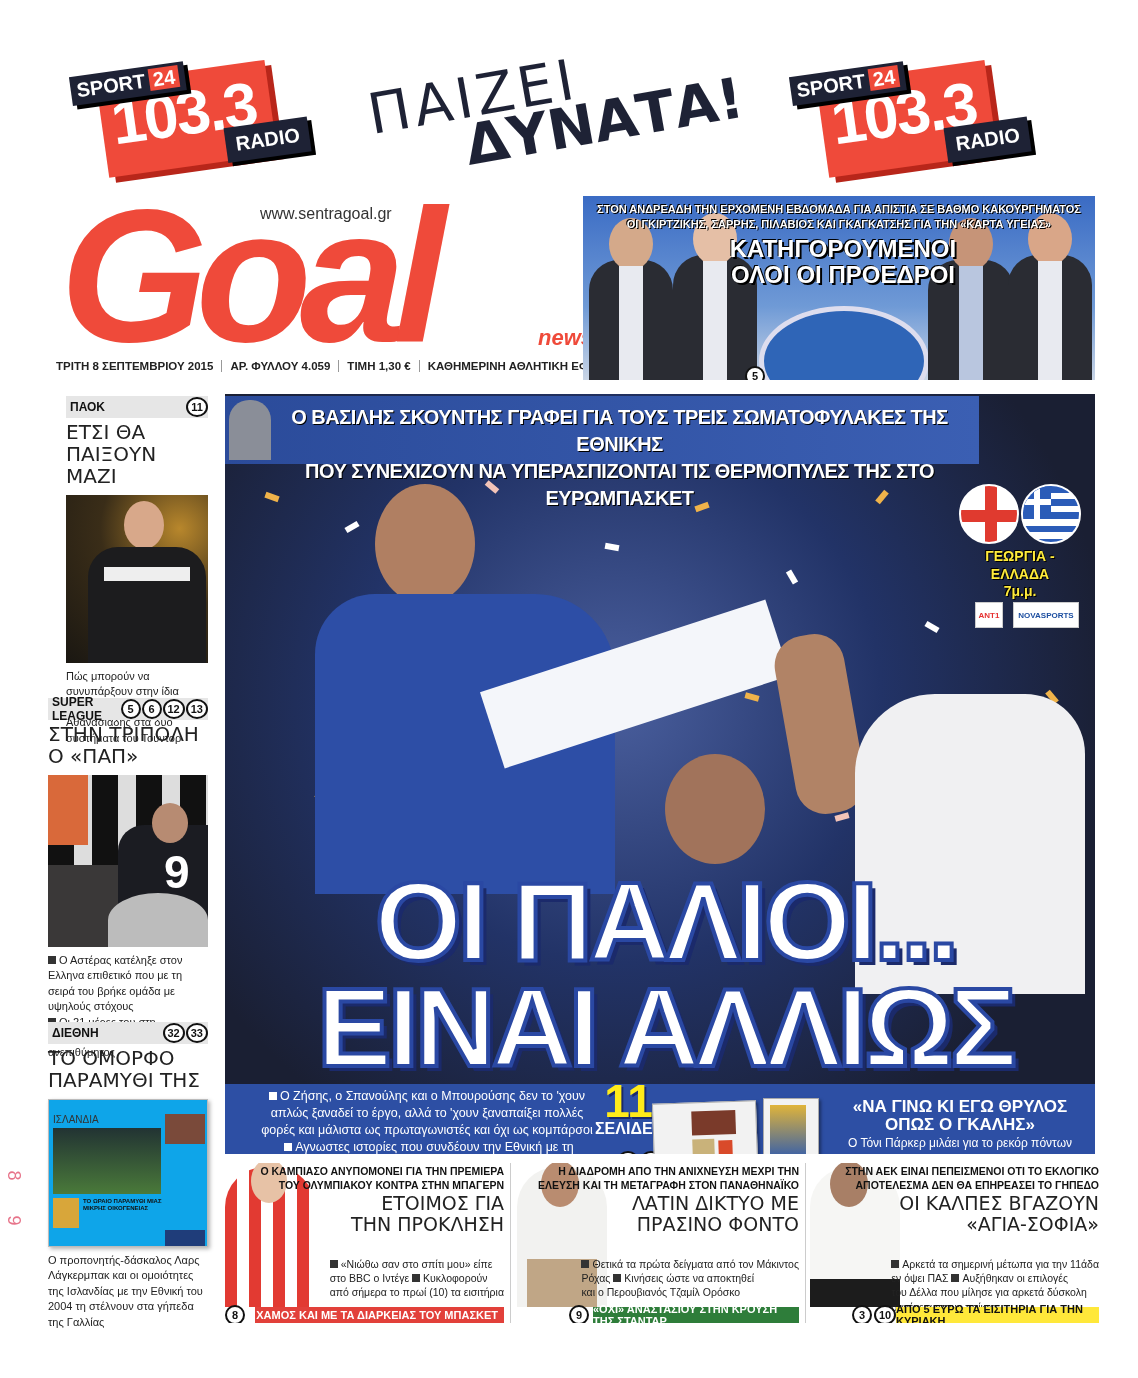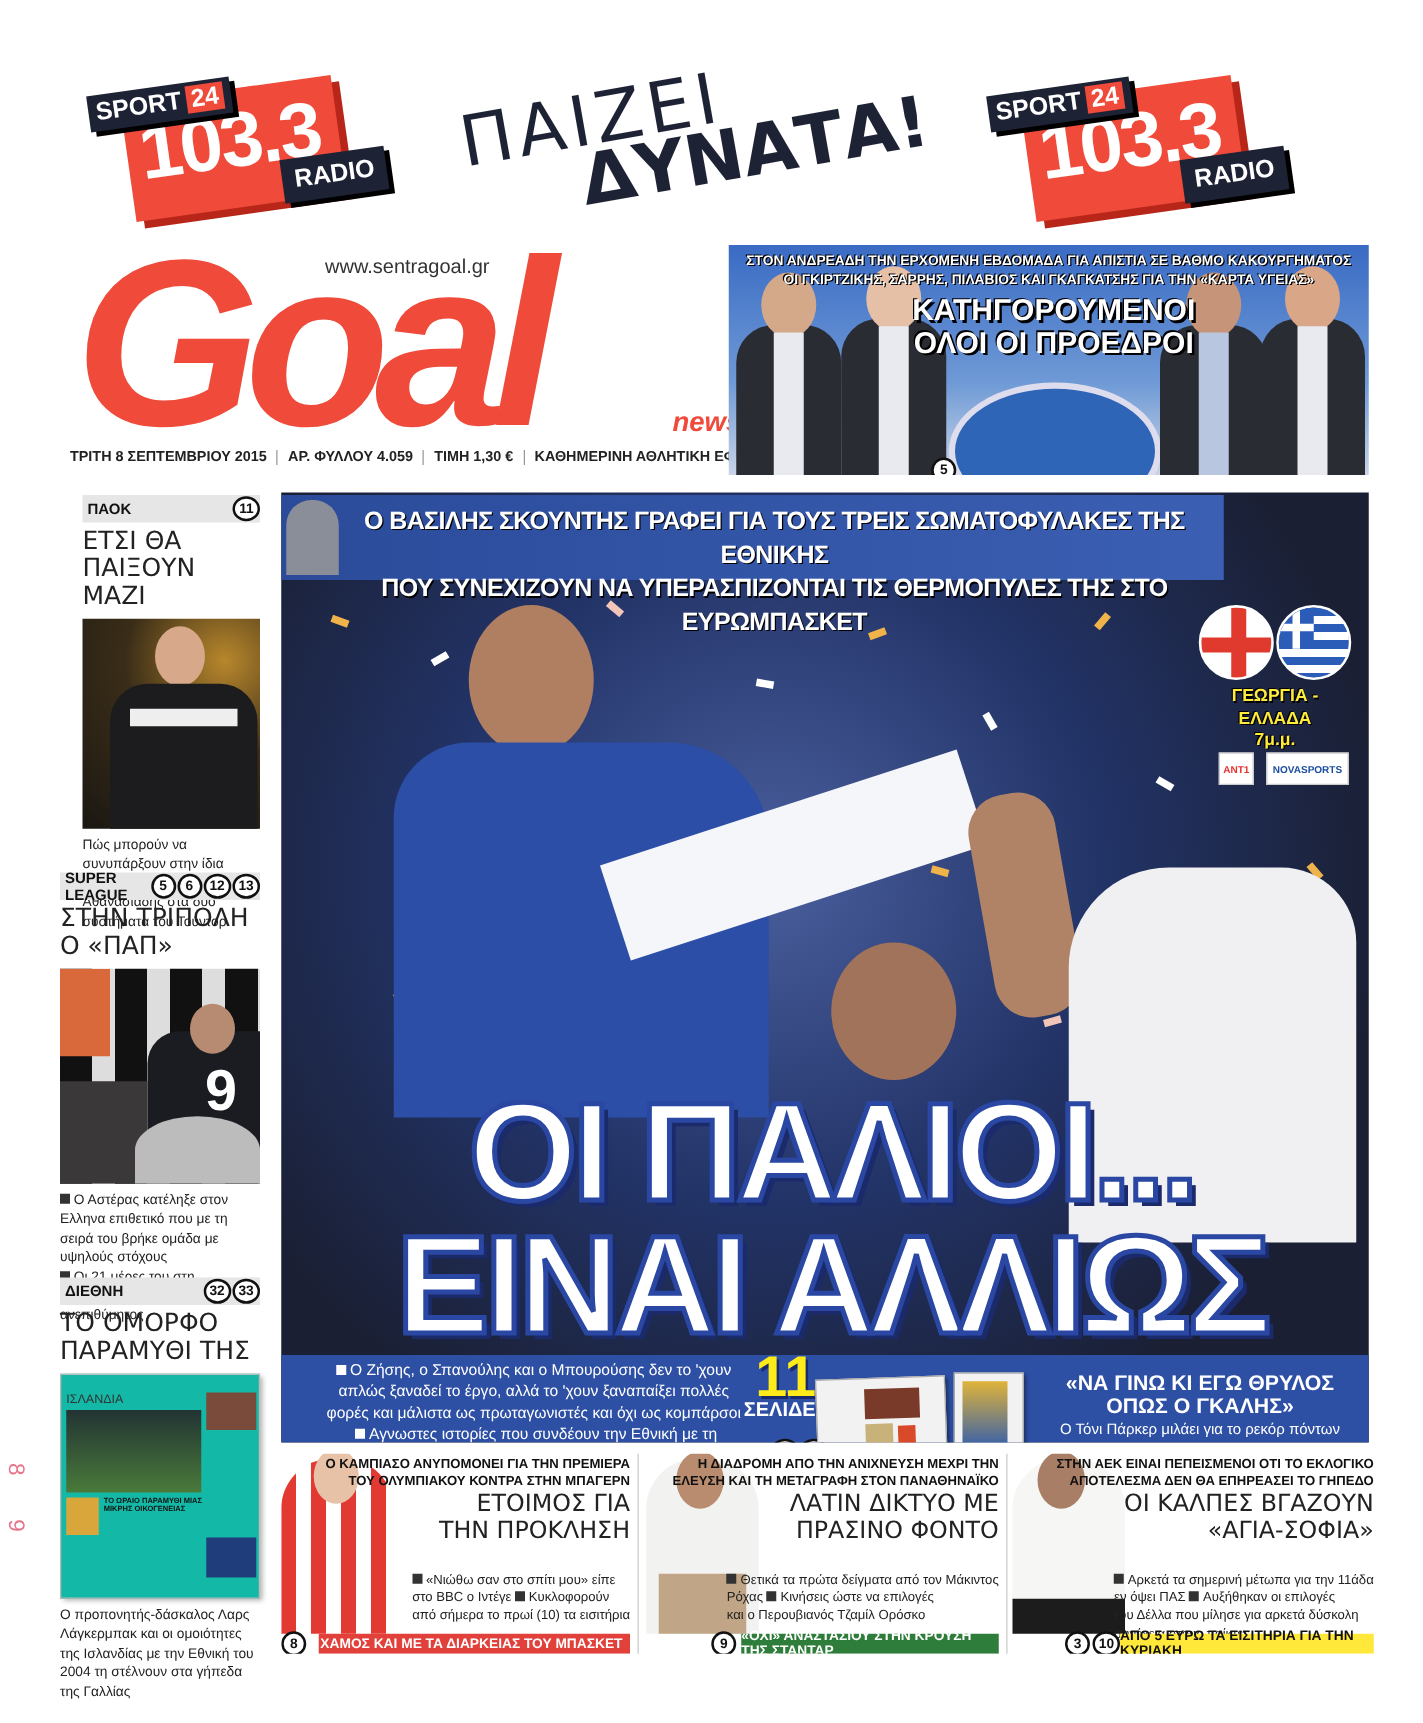--- a/index.html
+++ b/index.html
@@ -194,21 +194,21 @@
     <span class="lbl">ΔΙΕΘΝΗ</span>
     <span style="display:flex;gap:1px;">
       <span class="pg">32</span>
       <span class="pg">33</span>
     </span>
   </div>
   <div class="lhead">
     <div>ΤΟ ΟΜΟΡΦΟ</div>
     <div>ΠΑΡΑΜΥΘΙ ΤΗΣ</div>
   </div>
-  <div class="lphoto" style="height:180px;background:#14b8a6;border:1px solid #bbb;box-shadow:2px 2px 4px rgba(0,0,0,.3);">
+  <div class="lphoto" style="height:148px;background:#0ea5e9;border:1px solid #bbb;box-shadow:2px 2px 4px rgba(0,0,0,.3);">
     <div class="abs" style="left:4px;top:14px;font:10px 'Liberation Sans',sans-serif;color:#333;">ΙΣΛΑΝΔΙΑ</div>
     <div class="abs" style="left:4px;top:28px;width:108px;height:66px;background:linear-gradient(#233,#4a7a3a);"></div>
     <div class="abs" style="left:116px;top:14px;width:40px;height:30px;background:#7a4a3a;"></div>
     <div class="abs" style="left:34px;top:98px;width:80px;font:bold 6px 'Liberation Sans',sans-serif;color:#111;line-height:1.2;">ΤΟ ΩΡΑΙΟ ΠΑΡΑΜΥΘΙ ΜΙΑΣ ΜΙΚΡΗΣ ΟΙΚΟΓΕΝΕΙΑΣ</div>
     <div class="abs" style="left:4px;top:98px;width:26px;height:30px;background:#d8a63a;"></div>
     <div class="abs" style="left:116px;top:130px;width:40px;height:32px;background:#1f3d7a;"></div>
   </div>
   <div class="lcap">Ο προπονητής-δάσκαλος Λαρς Λάγκερμπακ και οι ομοιότητες της Ισλανδίας με την Εθνική του 2004 τη στέλνουν στα γήπεδα της Γαλλίας</div>
 </div>
 
@@ -336,21 +336,21 @@
   <div class="kick">
       <div>Η ΔΙΑΔΡΟΜΗ ΑΠΟ ΤΗΝ ΑΝΙΧΝΕΥΣΗ ΜΕΧΡΙ ΤΗΝ</div>
       <div>ΕΛΕΥΣΗ ΚΑΙ ΤΗ ΜΕΤΑΓΡΑΦΗ ΣΤΟΝ ΠΑΝΑΘΗΝΑΪΚΟ</div>
     </div>
   <div class="h">
       <div>ΛΑΤΙΝ ΔΙΚΤΥΟ ΜΕ</div>
       <div>ΠΡΑΣΙΝΟ ΦΟΝΤΟ</div>
     </div>
   <div class="b">
     <div><span class="sq"></span><span>Θετικά τα πρώτα δείγματα από τον Μάκιντος</span></div>
-    <div><span>Ρόχας</span> <span class="sq"></span><span>Κινήσεις ώστε να επιλογές</span></div>
+    <div><span>Ρόχας</span> <span class="sq"></span><span>Κινήσεις ώστε να αποκτηθεί</span></div>
     <div>και ο Περουβιανός Τζαμίλ Ορόσκο</div>
   </div>
   <div class="strip" style="background:#2e7d3a;left:82px;">«ΟΧΙ» ΑΝΑΣΤΑΣΙΟΥ ΣΤΗΝ ΚΡΟΥΣΗ ΤΗΣ ΣΤΑΝΤΑΡ</div>
   <span class="pg circ" style="left:58px;">9</span>
 </div>
 
 <div class="story" style="left:805px;width:300px;border-left:1px solid #ccc;">
   <div class="ph" style="background:#f6f6f4;border-radius:40px 40px 0 0;left:4px;">
     <div class="abs" style="left:20px;top:-6px;width:38px;height:46px;border-radius:50%;background:#a87f66;"></div>
     <div class="abs" style="left:0;top:112px;width:90px;height:28px;background:#1c1c1c;"></div>

